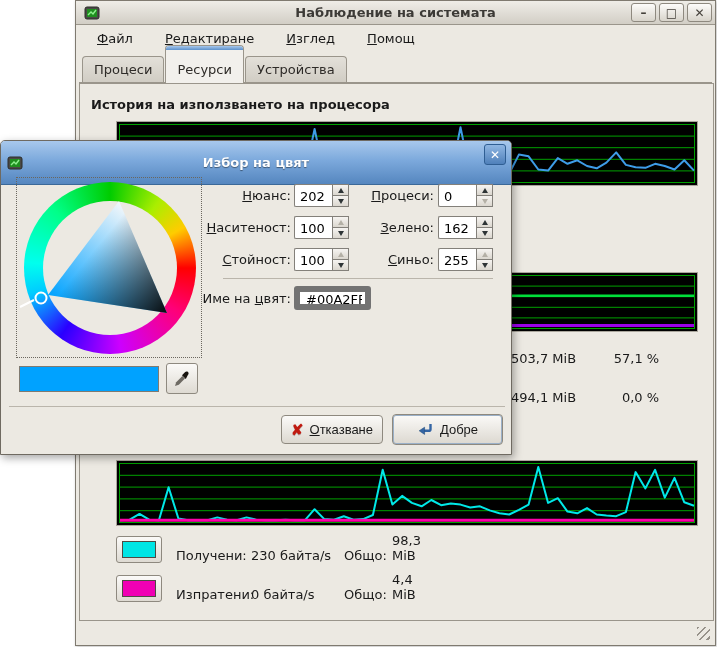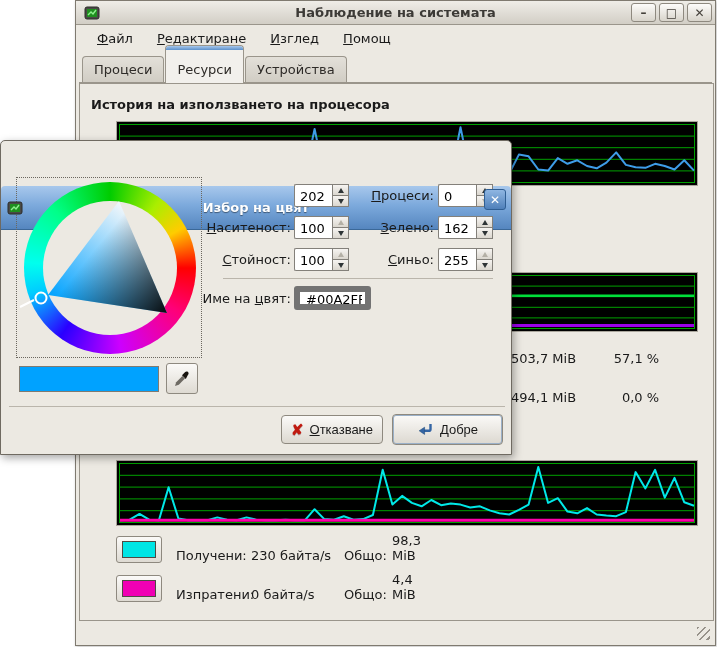--- a/index.html
+++ b/index.html
@@ -11,21 +11,21 @@
   .mn::first-letter { text-decoration:underline; }
 
   
   .win { position:absolute; left:75px; top:0; width:641px; height:646px; background:#ece9e2; border:1px solid #7f7a70; box-shadow:1px 1px 3px rgba(0,0,0,.25); z-index:1; }
   .win-titlebar { position:relative; height:24px; background:linear-gradient(#efede8,#d2cec5); border-bottom:1px solid #9a958b; display:flex; align-items:center; }
   .win-title { position:absolute; left:0; right:0; text-align:center; font-weight:bold; color:#3c3a36; }
   .appicon { width:16px; height:16px; margin-left:8px; z-index:2; }
   .winbtns { position:absolute; right:3px; top:2px; display:flex; gap:3px; z-index:2; }
   .wbtn { width:25px; height:19px; background:linear-gradient(#fdfcfa,#d8d4cb); border:1px solid #8e897f; border-radius:3px; font-size:12px; font-weight:bold; color:#44403a; display:flex; align-items:center; justify-content:center; line-height:1; cursor:default; }
 
-  .menubar { height:27px; display:flex; align-items:center; padding-left:12px; gap:6px; }
+  .menubar { height:27px; display:flex; align-items:center; padding-left:12px; gap:14px; }
   .menu-item { padding:4px 9px; }
 
   .tabstrip { position:relative; height:31px; display:flex; align-items:flex-end; padding-left:6px; }
   .tabstrip::after { content:""; position:absolute; left:3px; right:3px; bottom:0; border-bottom:1px solid #9a958b; }
   .tab { position:relative; padding:5px 11px 6px; background:linear-gradient(#e3e0d9,#d0ccc3); border:1px solid #9a958b; border-bottom:none; border-radius:4px 4px 0 0; margin-right:1px; color:#2e2b28; }
   .tab.active { background:#f2f0ec; padding-top:16px; z-index:3; }
   .tab.active::before { content:""; position:absolute; top:0; left:0; right:0; height:4px; background:linear-gradient(#a6c7ec,#5e92cc); border-radius:3px 3px 0 0; }
 
   .content-frame { position:absolute; left:3px; top:82px; width:635px; height:538px; border:1px solid #9a958b; background:#ece9e2; }
 
@@ -47,21 +47,21 @@
   .leg-label { position:absolute; left:60px; width:96px; }
   .leg-rate  { position:absolute; left:135px; width:120px; }
   .leg-tlabel{ position:absolute; left:228px; }
   .leg-total { position:absolute; left:276px; }
 
   .statusbar { position:absolute; left:0; right:0; bottom:0; height:24px; background:#ece9e2; }
   .grip { position:absolute; right:5px; bottom:5px; width:13px; height:13px; background:repeating-linear-gradient(135deg,#97928a 0 2px,transparent 2px 5px); }
 
   
   .dlg { position:absolute; left:0; top:140px; width:512px; height:315px; background:#ece9e2; border:1px solid #6f6a61; border-radius:5px 5px 0 0; box-shadow:2px 3px 8px rgba(0,0,0,.35); z-index:10; }
-  .dlg-titlebar { position:relative; height:44px; background:linear-gradient(#a8c8ec 0%,#7CA9DC 45%,#5586bf 100%); border-bottom:1px solid #3b6898; border-radius:4px 4px 0 0; display:flex; align-items:center;margin-top:45px; }
+  .dlg-titlebar { position:relative; height:44px; background:linear-gradient(#a8c8ec 0%,#7CA9DC 45%,#5586bf 100%); border-bottom:1px solid #3b6898; border-radius:4px 4px 0 0; display:flex; align-items:center; }
   .dlg-title { position:absolute; left:0; right:0; text-align:center; font-weight:bold; color:#fff; text-shadow:0 1px 1px rgba(0,0,0,.45); }
   .dlg-close { position:absolute; right:5px; top:3px; width:22px; height:21px; background:linear-gradient(#8fb6e2,#4f80ba); border:1px solid #2f5e93; border-radius:3px; color:#fff; font-weight:bold; font-size:12px; display:flex; align-items:center; justify-content:center; z-index:2; }
 
   .wheel-box { position:absolute; left:15px; top:36px; width:186px; height:181px; border:1px dotted #6b675f; }
   .hue-ring { position:absolute; left:7px; top:4px; width:172px; height:172px; border-radius:50%;
     background:conic-gradient(#00cc00,#aaee00 10%,#ffcc00 17%,#ff0000 25%,#ff0077 34%,#cc00ff 48%,#2a00ff 60%,#00ccff 70%,#00ffee 76%,#00ff88 88%,#00cc00); }
   .hue-hole { position:absolute; left:26px; top:23px; width:134px; height:134px; border-radius:50%; background:#ece9e2; }
   .wheel-box svg { position:absolute; left:0; top:0; }
 
   .cur-swatch { position:absolute; left:18px; top:225px; width:140px; height:26px; border:1px solid #7f7a71; }
@@ -227,20 +227,21 @@
     </div>
 
     <div class="cur-swatch" style="background: rgb(0, 162, 255);"></div>
     <button class="dropper-btn">
       <svg width="16" height="16" viewBox="0 0 16 16">
         <path d="M1 15 L2.2 11.2 L8.4 5 L11 7.6 L4.8 13.8 Z" fill="#6e6a63"></path>
         <path d="M8 4.2 L11.2 1 a2 2 0 0 1 3.4 1.4 a2 2 0 0 1 -0.6 1.4 L11.8 8 Z" fill="#17130e"></path>
       </svg>
     </button>
 
+    <div class="flabel left-col mn" style="top:47px">Нюанс:</div>
     <div class="spin" style="left:293px; top:43px">
       <input class="entry" value="202" style="">
       <span class="arrows">
         <span class="sb">
             <span class="tri-up"></span>
           </span>
         <span class="sb">
             <span class="tri-dn"></span>
           </span>
       </span>

